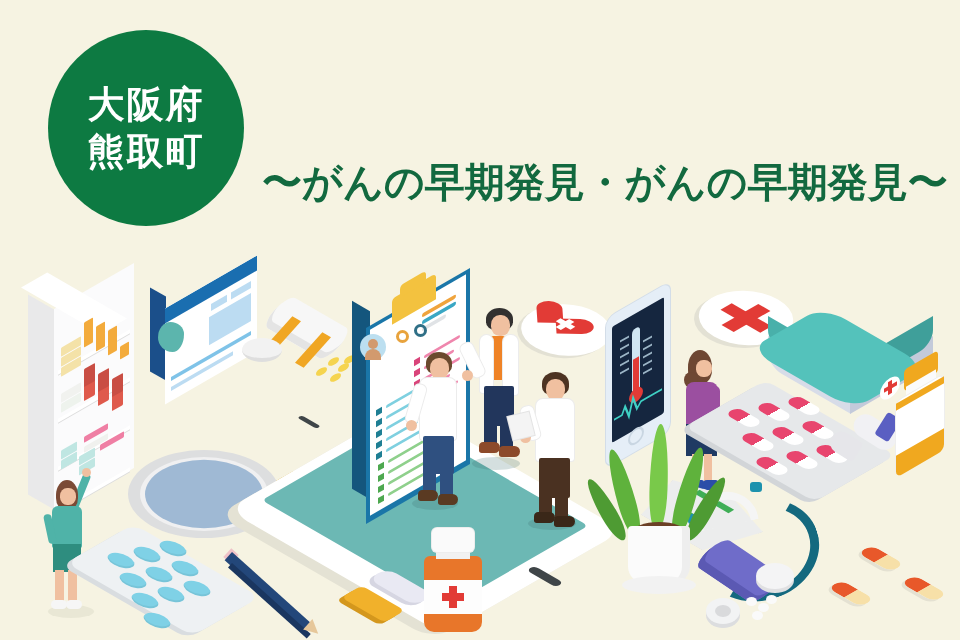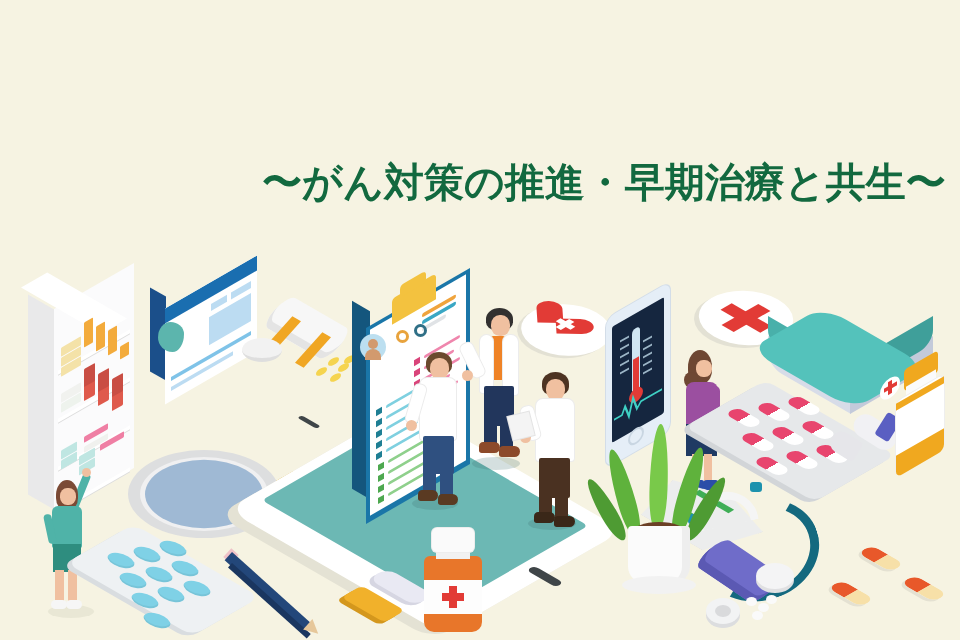--- a/index.html
+++ b/index.html
@@ -468,22 +468,26 @@
   
   .floor-shadow { position:absolute; background:rgba(120,130,100,.10); border-radius:50%; }
 </style>
 </head>
 <body>
 
 <div id="banner">
 
   <div id="header">
 
-
-    <h2 id="subtitle">〜がん対策の推進・早期治療と共生〜</h2>
+    <div id="municipality-badge">
+      <span class="line">大阪府</span>
+      <span class="line">熊取町</span>
+    </div>
+
+    <h2 id="subtitle">〜がんの早期発見・がんの早期発見〜</h2>
   </div>
 
   <div id="illustration">
 
     <div class="obj" id="pharmacy-shelf">
       <div class="cab-side"></div>
       <div class="cab-front"></div>
       <div class="cab-top"></div>
 
       <div class="shelf-row" style="top:70px;"></div>

